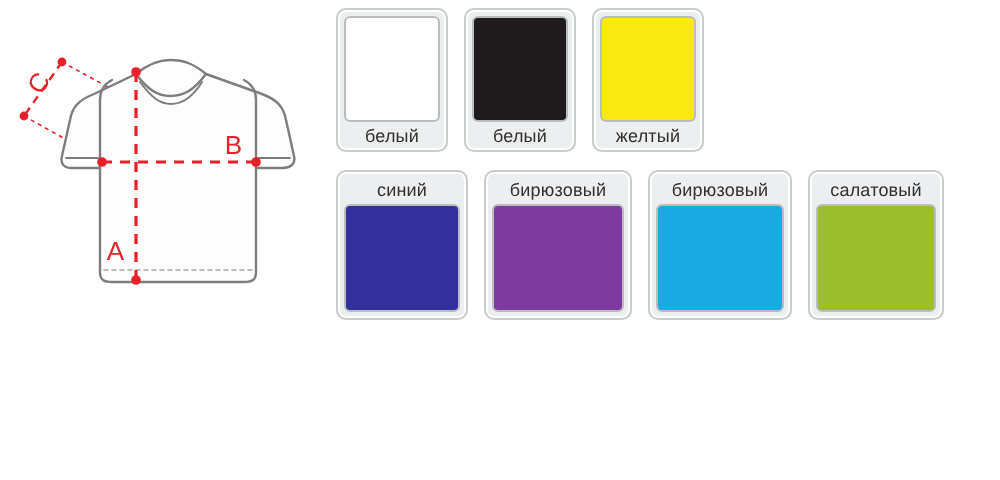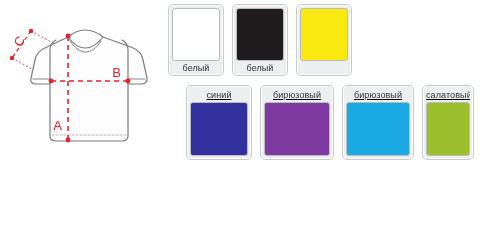--- a/index.html
+++ b/index.html
@@ -35,21 +35,20 @@
     top: 0;
     width: 334px;
     height: 166px;
   }
 
   .swatch-row {
     position: absolute;
     left: 0;
     display: flex;
     align-items: center;
-    text-decoration: underline;
   }
   #swatch-row-top    { top: 4px;  left: 2px; }
   #swatch-row-bottom { top: 85px; left: 2px; }
 
   
   .swatch-card {
     box-sizing: border-box;
     border: 1px solid #c9cccd;
     border-radius: 5px;
     background: #eceeef;
@@ -82,24 +81,24 @@
   
   #swatch-row-top .swatch-card { width: 56px; height: 72px; }
   #swatch-row-top .swatch-fill { width: 48px; height: 53px; }
   #swatch-row-top .swatch-label { margin-top: 1px; }
 
   
   #swatch-row-bottom .swatch-card { height: 75px; }
   #swatch-row-bottom .swatch-fill { height: 54px; margin-top: 1px; }
   #swatch-row-bottom .swatch-label { font-size: 9px; }
 
-  .w-sinij        { width: 66px; margin-left: 18px; }
+  .w-sinij        { width: 66px; }
   .w-fioletovyj   { width: 74px; }
   .w-biryuzovyj   { width: 72px; }
-  .w-salatovyj    { width: 52px; }
+  .w-salatovyj    { width: 68px; }
 </style>
 </head>
 <body>
 
 <div id="diagram-panel">
   <svg width="166" height="166" viewBox="0 0 166 166" xmlns="http://www.w3.org/2000/svg">
 
     <g>
       <line x1="31" y1="31" x2="12" y2="58" stroke="#e8202a" stroke-width="1.2" stroke-dasharray="4,3"></line>
       <line x1="31" y1="31" x2="75" y2="55" stroke="#e8202a" stroke-width="0.8" stroke-dasharray="2,2"></line>
@@ -166,20 +165,21 @@
       <div class="swatch-label">белый</div>
     </div>
 
     <div class="swatch-card">
       <div class="swatch-fill" style="background:#201b1c"></div>
       <div class="swatch-label">белый</div>
     </div>
 
     <div class="swatch-card">
       <div class="swatch-fill" style="background:#fae911"></div>
+      <div class="swatch-label">желтый</div>
     </div>
   </div>
 
   <div class="swatch-row" id="swatch-row-bottom">
 
     <div class="swatch-card label-top w-sinij">
       <div class="swatch-label">синий</div>
       <div class="swatch-fill" style="background:#32309c"></div>
     </div>
 

